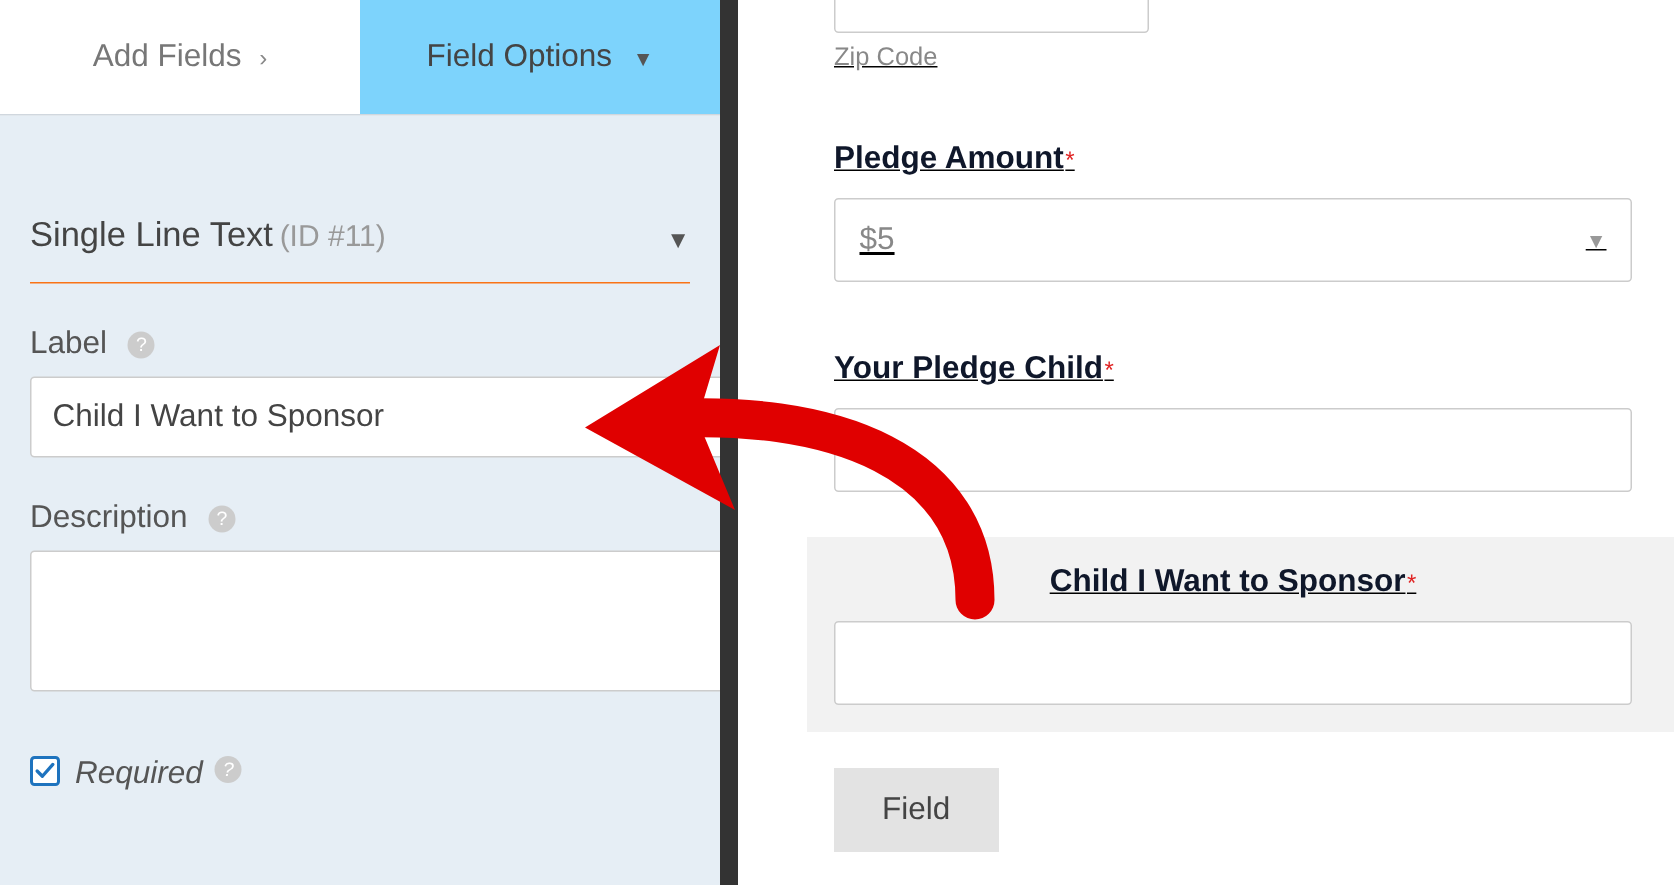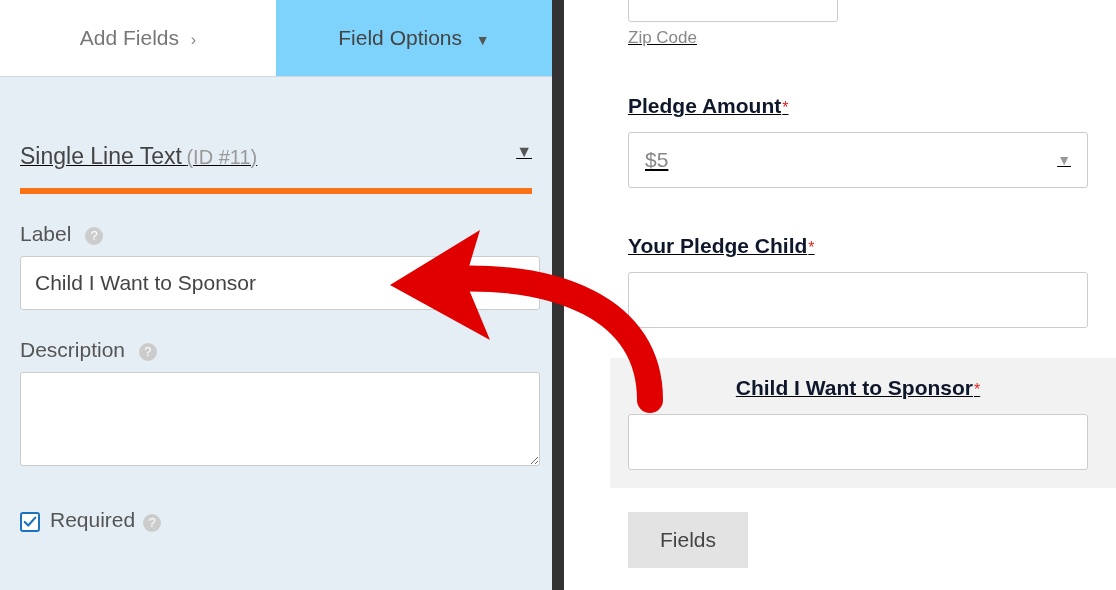--- a/index.html
+++ b/index.html
@@ -1,43 +1,43 @@
 <!DOCTYPE html>
 <html><head>
 <meta charset="utf-8">
 <style>
 * { box-sizing: border-box; margin: 0; padding: 0; }
 body { font-family: -apple-system, BlinkMacSystemFont, "Segoe UI", Helvetica, Arial, sans-serif; background: #fff; width: 1116px; height: 590px; overflow: hidden; position: relative; }
 
 .container { display: flex; height: 590px; }
 
 
-.left-panel { width: 552px; background: #e6eef5; display: flex; flex-direction: column; }
+.left-panel { width: 480px; background: #e6eef5; display: flex; flex-direction: column; }
 
 .tabs { display: flex; background: #fff; border-bottom: 1px solid #d0d7de; }
 .tab { flex: 1; text-align: center; padding: 26px 10px; font-size: 21px; color: #777; cursor: pointer; }
 .tab.inactive { background: #fff; }
 .tab.active { background: #7dd3fc; color: #444; }
 .chevron-right { display:inline-block; margin-left:6px; font-size: 16px; color:#888; }
 .chevron-down { display:inline-block; margin-left:8px; font-size: 14px; color:#555; }
 
 .panel-body { padding: 18px 20px; }
 
-.field-header { display:flex; justify-content:space-between; align-items:flex-start; padding: 48px 0 18px 0; border-bottom: 6px solid #f97316; text-decoration: underline; }
+.field-header { display:flex; justify-content:space-between; align-items:flex-end; padding: 48px 0 18px 0; border-bottom: 1px solid #f97316; }
 .field-title { font-size: 23px; color: #444; font-weight: 400; }
 .field-id { color: #999; font-size: 20px; }
 .chev { font-size: 16px; color: #555; }
 
 .section-label { font-size: 21px; color: #555; margin-top: 28px; margin-bottom: 10px; }
 .help-icon { display:inline-block; width:18px; height:18px; border-radius:50%; background:#ccc; color:#fff; font-size:13px; text-align:center; line-height:18px; margin-left:8px; vertical-align: 1px; }
 
 .text-input { width: 520px; padding: 14px 14px; font-size: 21px; border:1px solid #ccc; border-radius:3px; background:#fff; color:#444; }
 .textarea { width:520px; height:94px; padding:12px; font-size:18px; border:1px solid #ccc; border-radius:3px; background:#fff; resize: both; }
 
-.checkbox-row { margin-top: 38px; display:flex; align-items:flex-end; font-size:21px; color:#555; }
+.checkbox-row { margin-top: 38px; display:flex; align-items:flex-start; font-size:21px; color:#555;font-style:italic; }
 .checkbox { width:20px; height:20px; border:2px solid #1e73be; border-radius:3px; margin-right:10px; display:flex; align-items:center; justify-content:center; background:#fff; }
 .checkbox svg { width:14px; height:14px; }
 
 
 .divider { width: 12px; background: #333; }
 
 
 .right-panel { flex:1; background:#fff; padding: 0 28px 0 64px; position:relative;text-decoration:underline; }
 .right-inner { position: relative; top: -20px; }
 
@@ -129,21 +129,21 @@
       <div class="form-group">
         <span class="form-label">Your Pledge Child</span><span class="req">*</span>
         <div class="wide-input"></div>
       </div>
 
       <div class="highlight-field">
         <span class="form-label">Child I Want to Sponsor</span><span class="req">*</span>
         <div class="wide-input"></div>
       </div>
 
-      <button class="submit-btn">Fields</button>
+      <button class="submit-btn">Field</button>
     </div>
   </div>
 </div>
 
 <svg class="arrow-overlay" viewBox="0 0 320 260">
   <path d="M 280 230 C 280 140, 190 100, 60 110" stroke="#e00000" stroke-width="26" fill="none" stroke-linecap="round"></path>
   <path d="M 20 115 L 110 60 L 95 110 L 120 170 Z" fill="#e00000"></path>
 </svg>
 
 </body></html>

